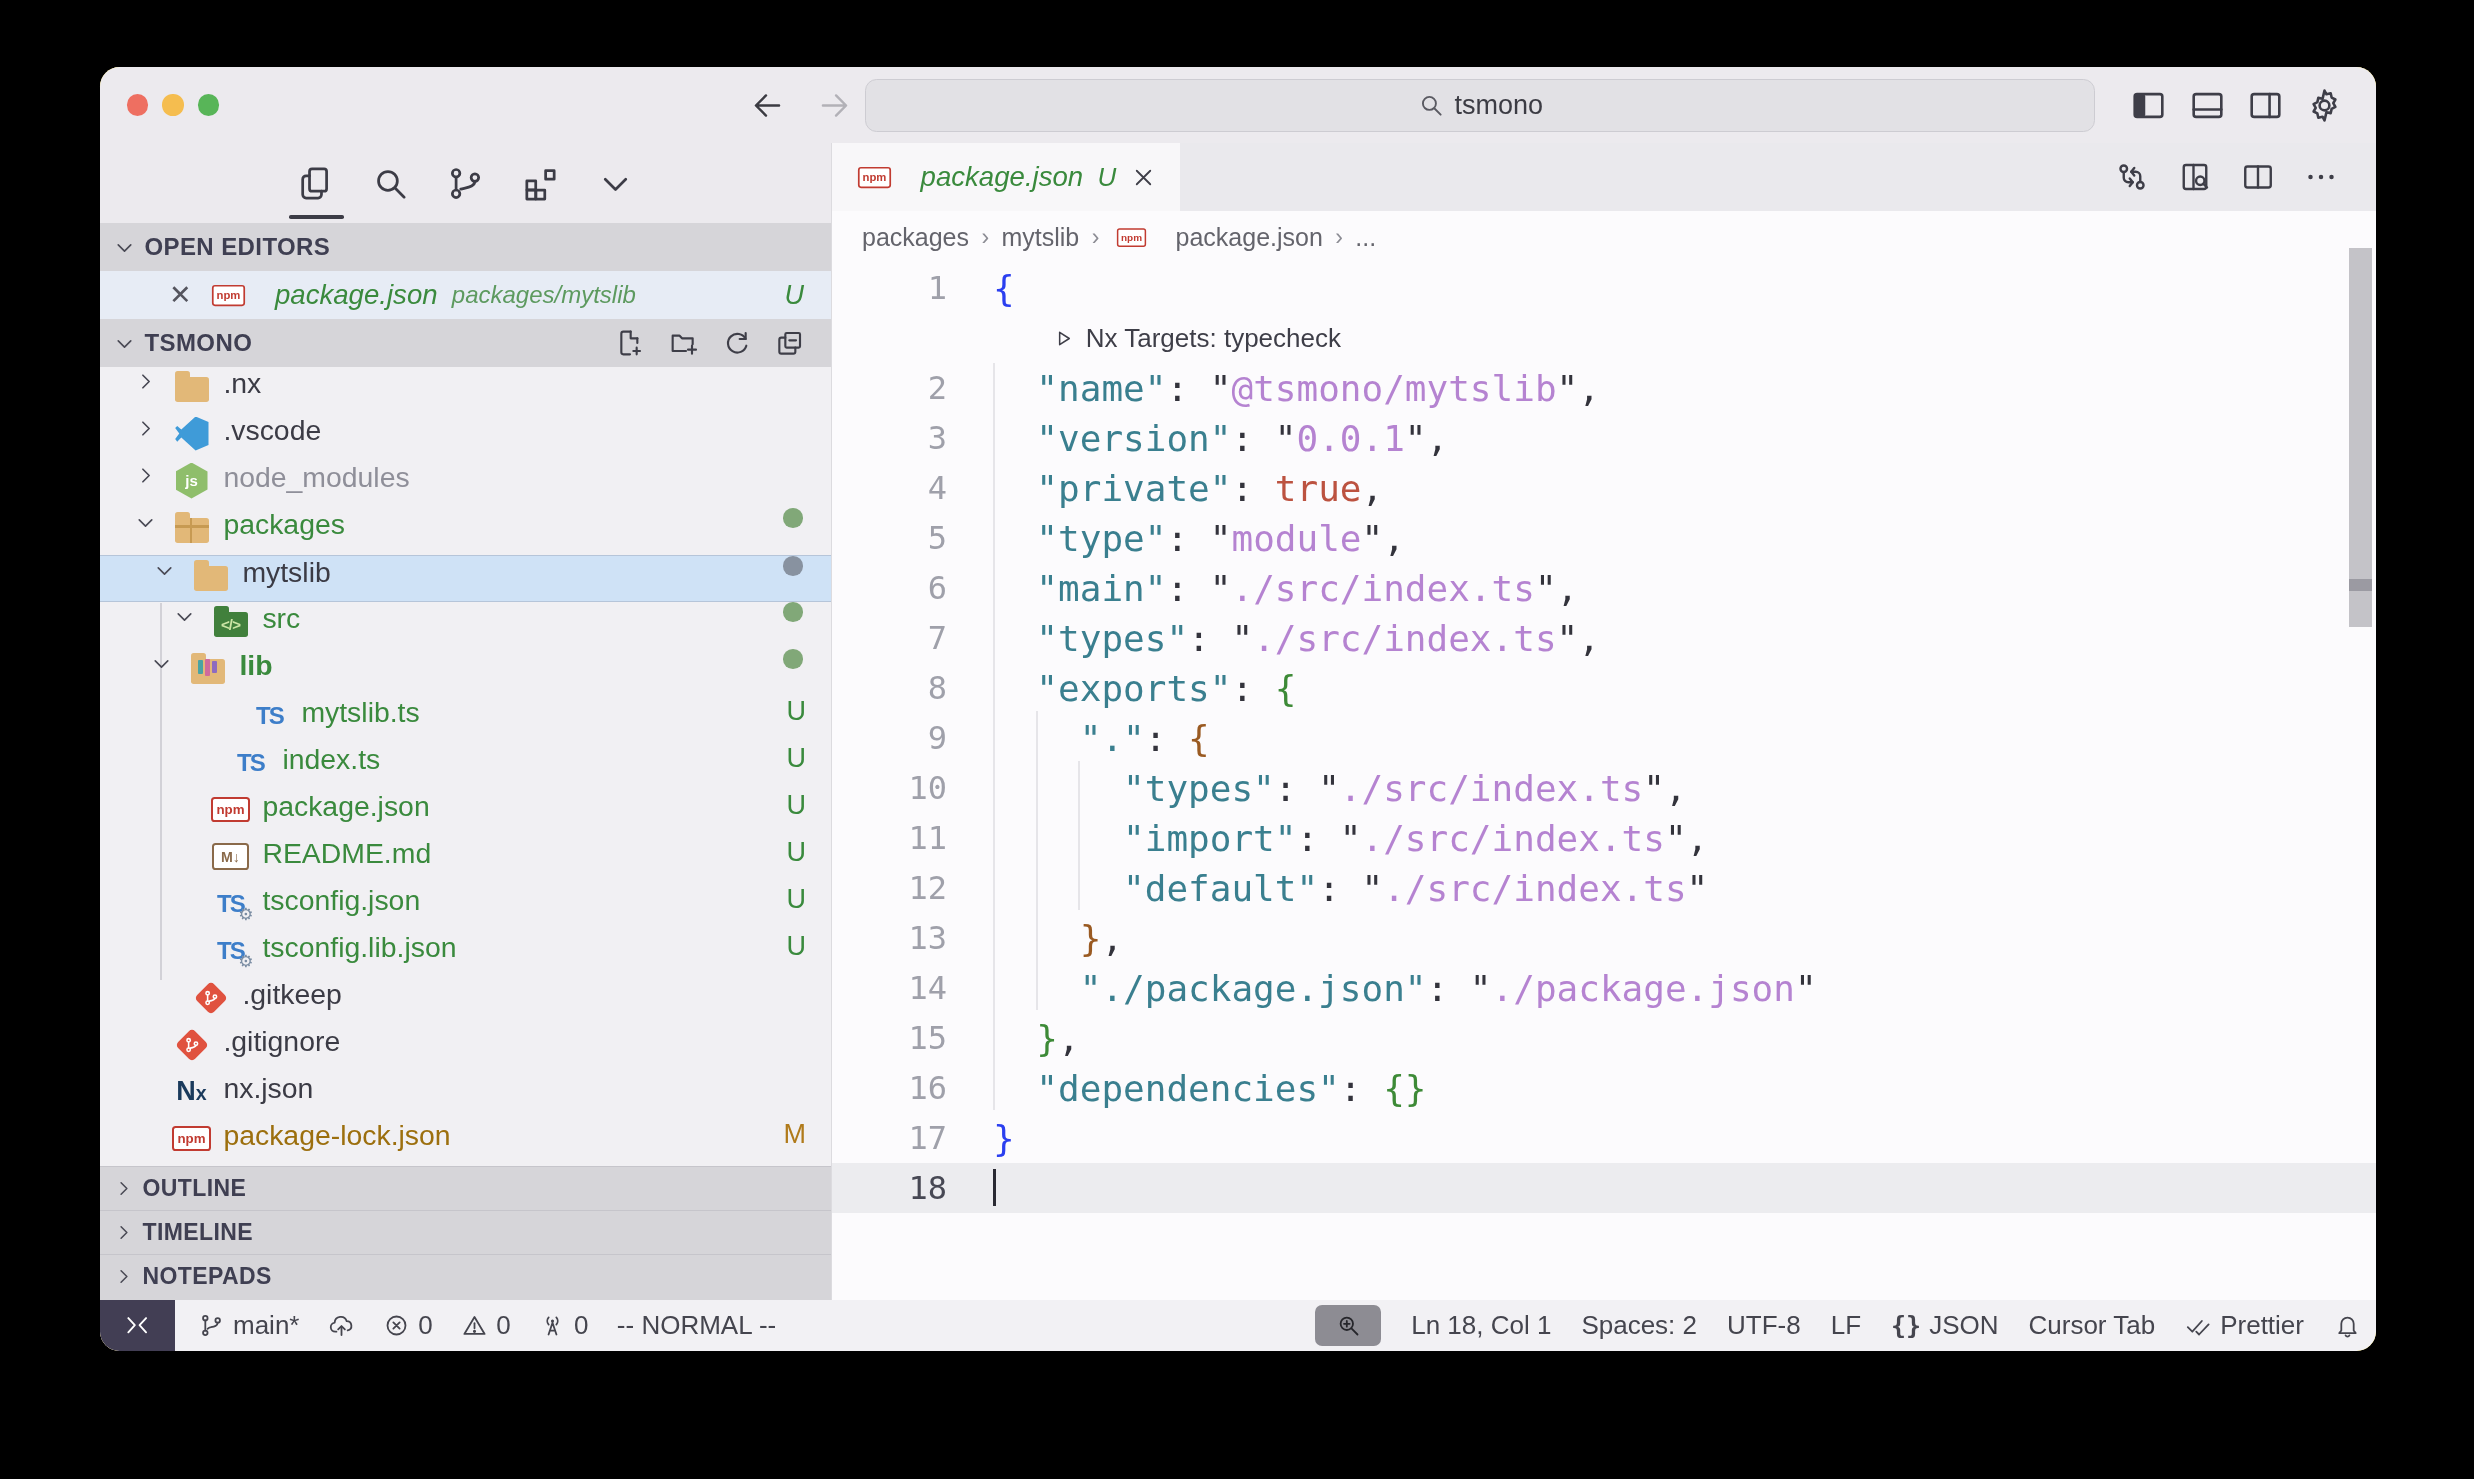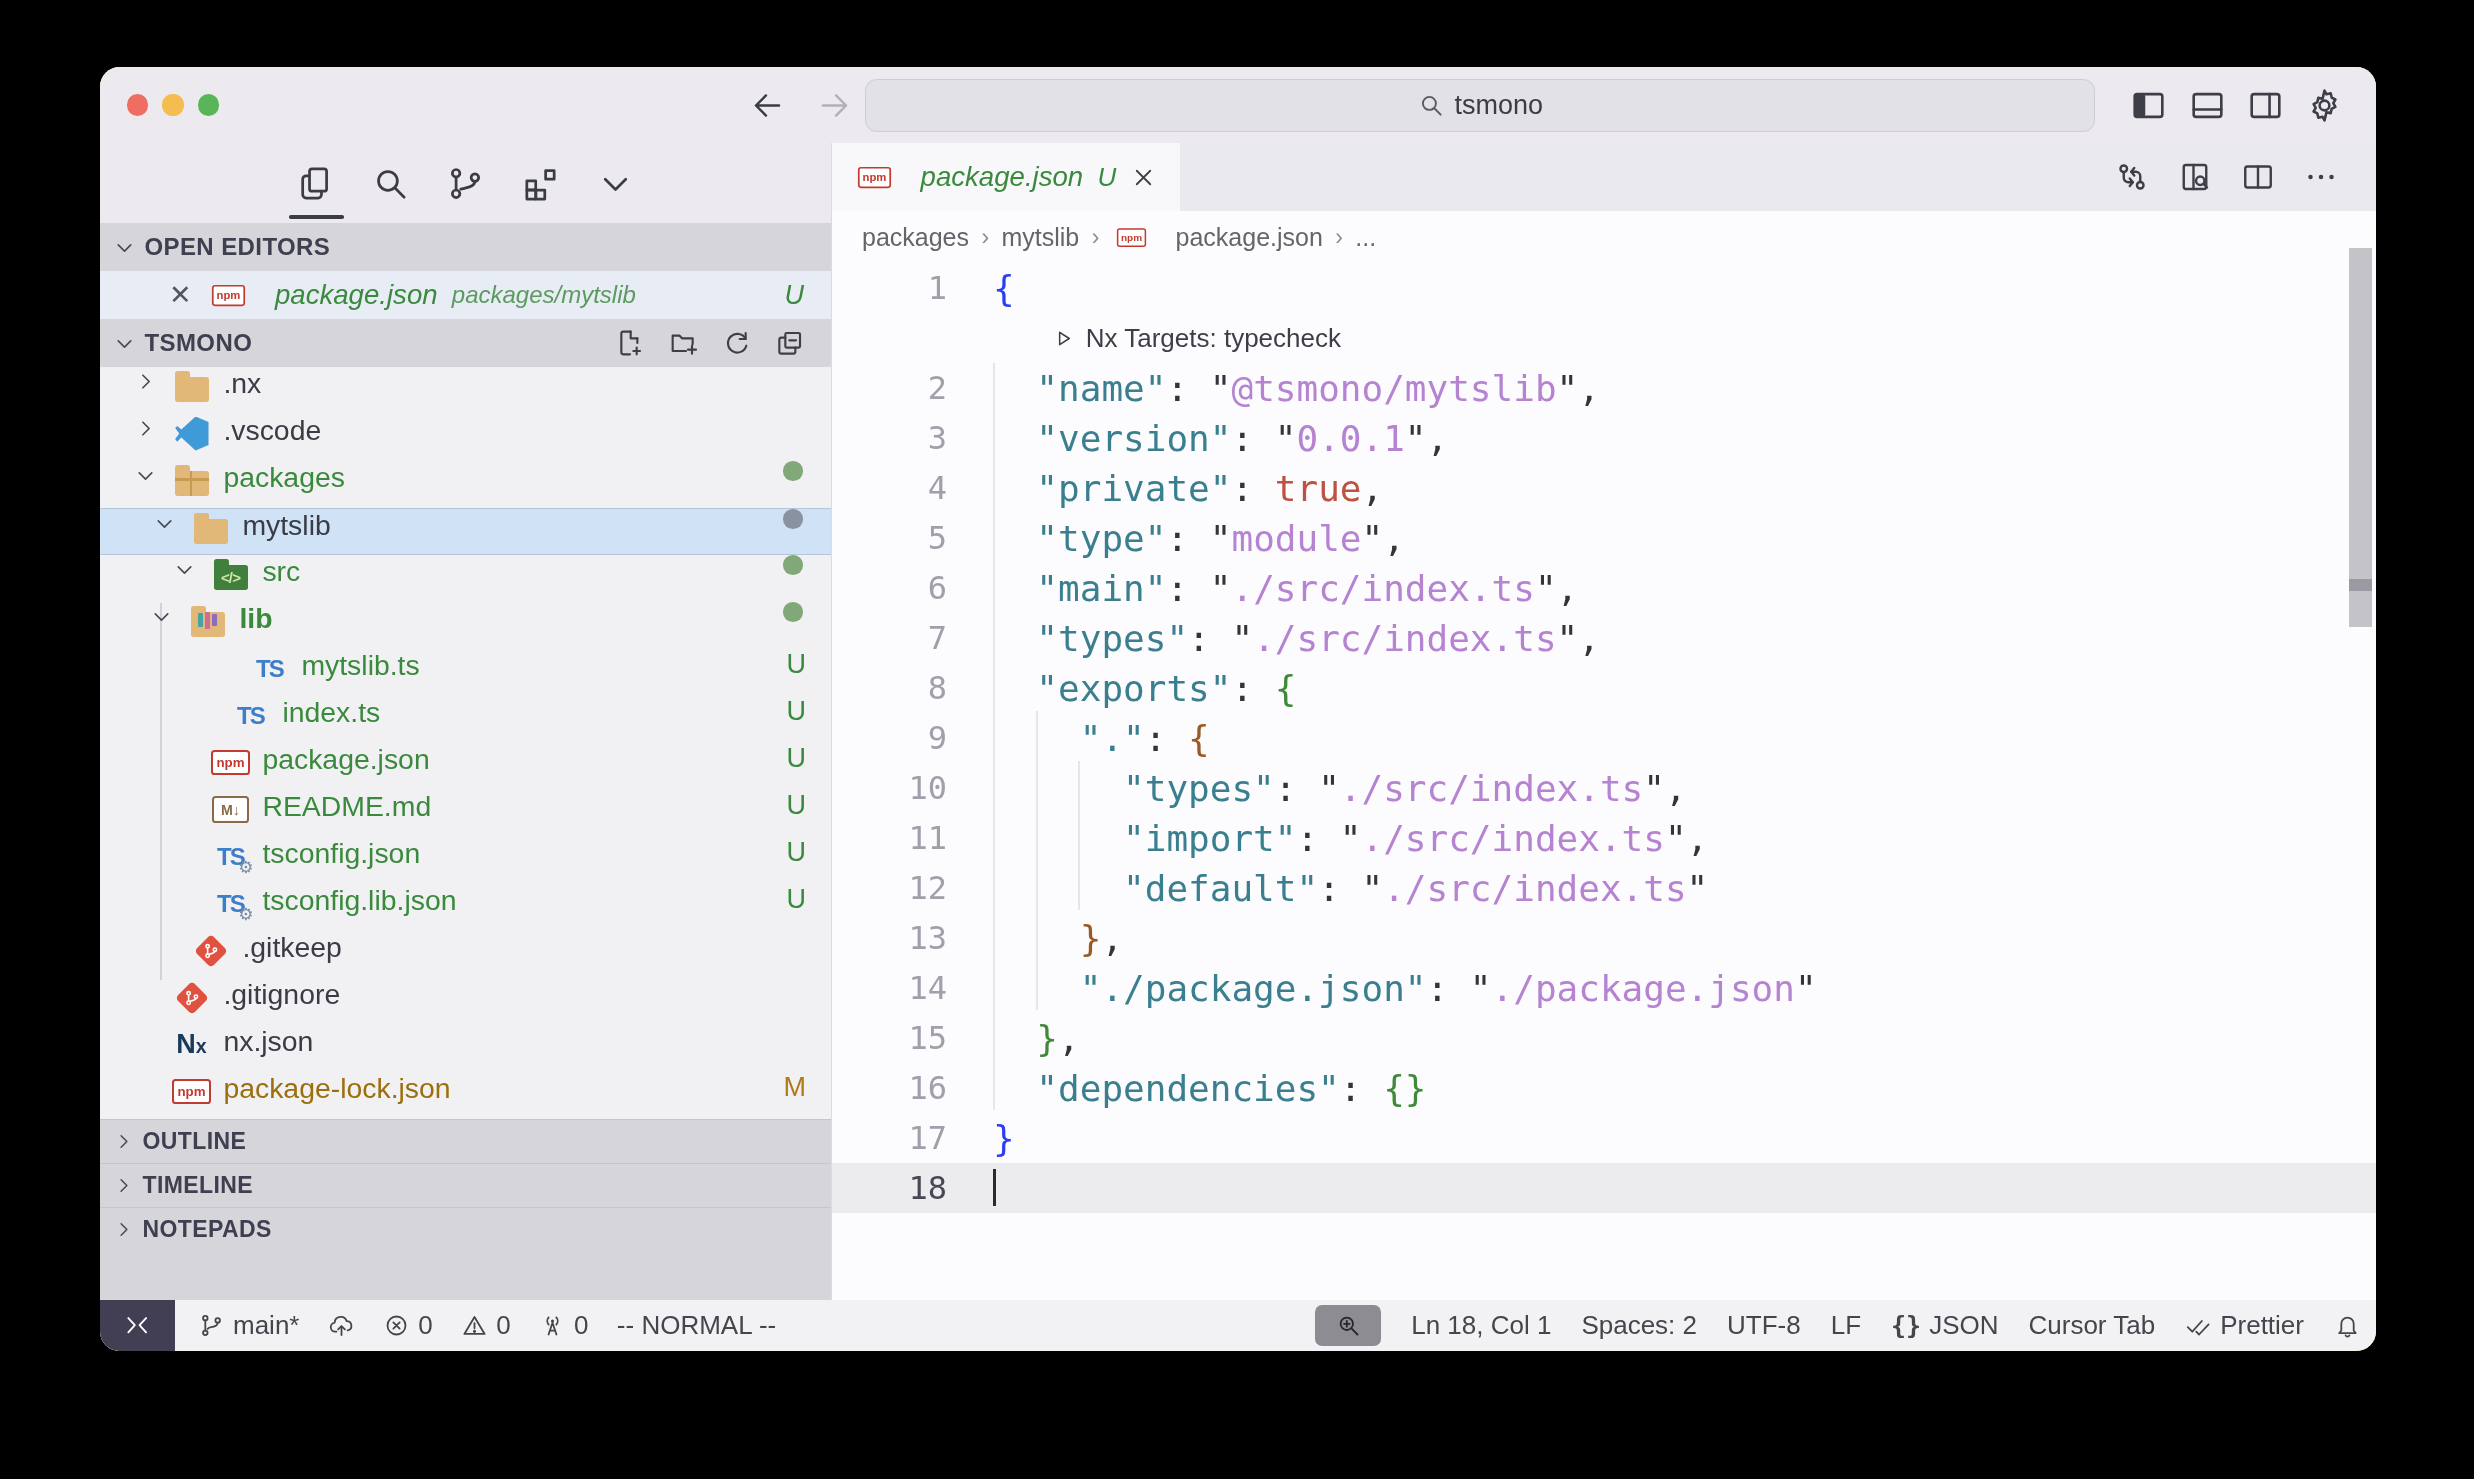--- a/index.html
+++ b/index.html
@@ -304,20 +304,31 @@
               <svg viewBox="0 0 24 24" fill="none" stroke="currentColor" stroke-width="1.6" stroke-linecap="round" stroke-linejoin="round">
                 <path d="M6 9.5l6 6 6-6"></path>
               </svg>
             </span>
             <span class="ficon">
               <span class="vsc"></span>
             </span>
             <span class="t-default">.vscode</span>
           </div>
           <div class="trow" style="padding-left: 33px;">
+            <span class="tchev col">
+              <svg viewBox="0 0 24 24" fill="none" stroke="currentColor" stroke-width="1.6" stroke-linecap="round" stroke-linejoin="round">
+                <path d="M6 9.5l6 6 6-6"></path>
+              </svg>
+            </span>
+            <span class="ficon">
+              <span class="nodeico">js</span>
+            </span>
+            <span class="t-ignored">node_modules</span>
+          </div>
+          <div class="trow" style="padding-left: 33px;">
             <span class="tchev">
               <svg viewBox="0 0 24 24" fill="none" stroke="currentColor" stroke-width="1.6" stroke-linecap="round" stroke-linejoin="round">
                 <path d="M6 9.5l6 6 6-6"></path>
               </svg>
             </span>
             <span class="ficon">
               <span class="folder">
                 <span class="fx pkg-lines"></span>
               </span>
             </span>

